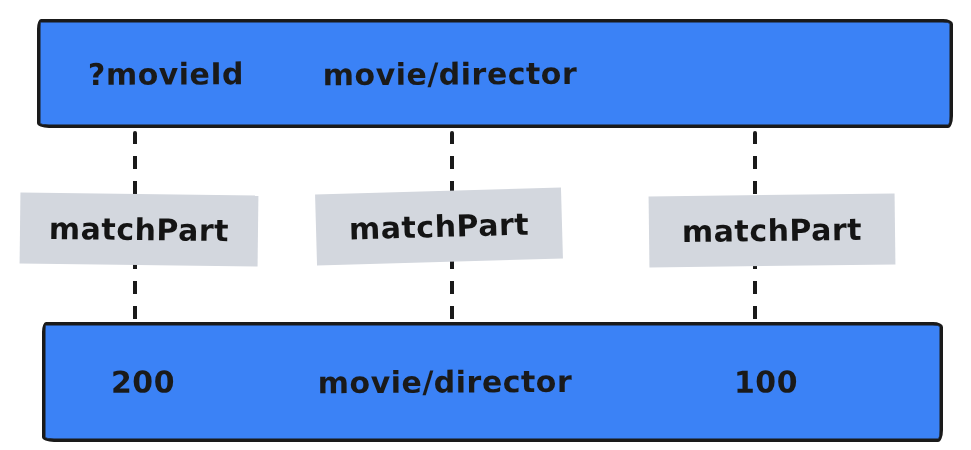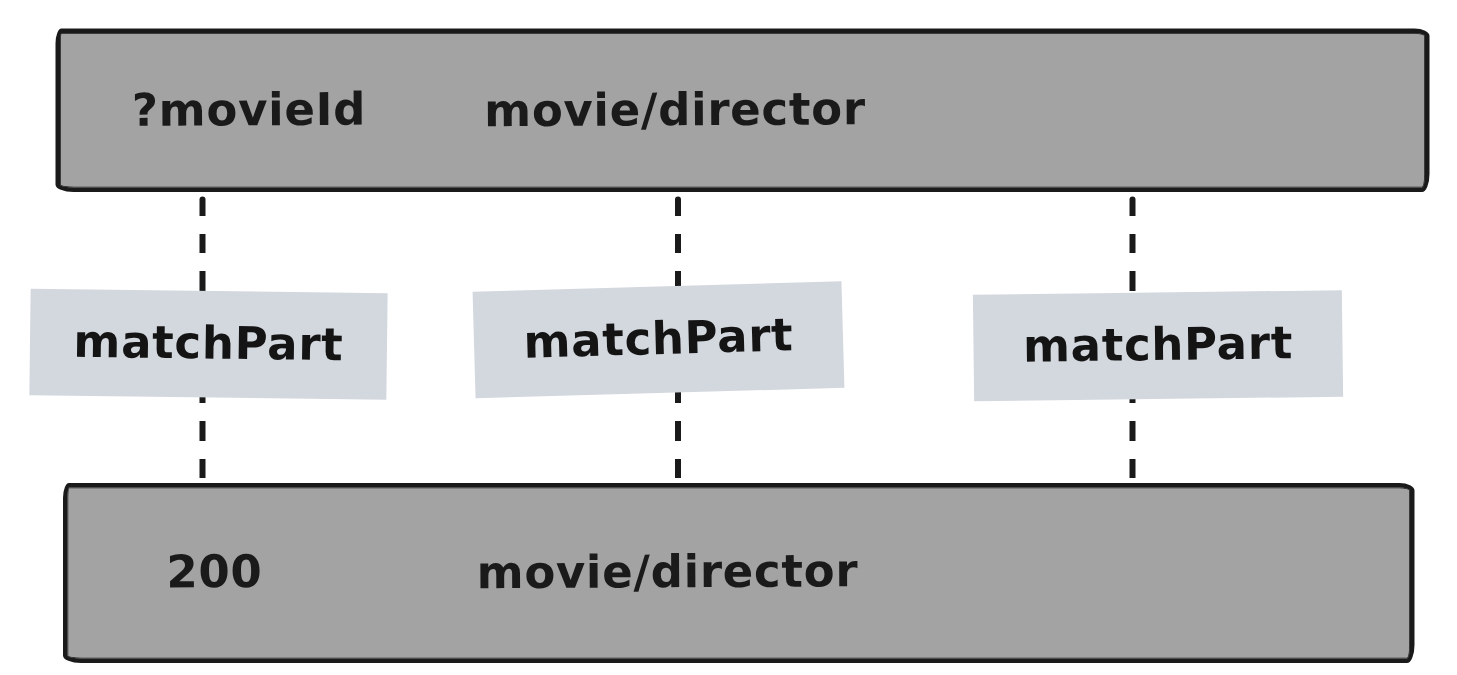--- a/index.html
+++ b/index.html
@@ -16,21 +16,21 @@
     position: relative;
     width: 971px;
     height: 450px;
     background: var(--canvas-bg);
     overflow: hidden;
     color: var(--stroke);
   }
   
   .sketch-box {
     position: absolute;
-    background: #a3a3a3;
+    background: #3b82f6;
     border: 3px solid var(--stroke);
     
     border-radius: 4px 10px 5px 12px / 10px 5px 12px 5px;
     box-shadow: inset 0 0 0 0.5px var(--stroke);
     z-index: 2;
   }
   .box-top    { left: 37px;  top: 19px;  width: 916px; height: 109px; }
   .box-bottom { left: 42px;  top: 322px; width: 901px; height: 120px; }
 
   .cell-text {
@@ -106,15 +106,16 @@
   <div class="match-label ml-2">
     <span>matchPart</span>
   </div>
   <div class="match-label ml-3">
     <span>matchPart</span>
   </div>
 
   <div class="sketch-box box-bottom">
     <span class="cell-text c1">200</span>
     <span class="cell-text c2">movie/director</span>
+    <span class="cell-text c3">100</span>
   </div>
 
 </div>
 
 </body></html>

